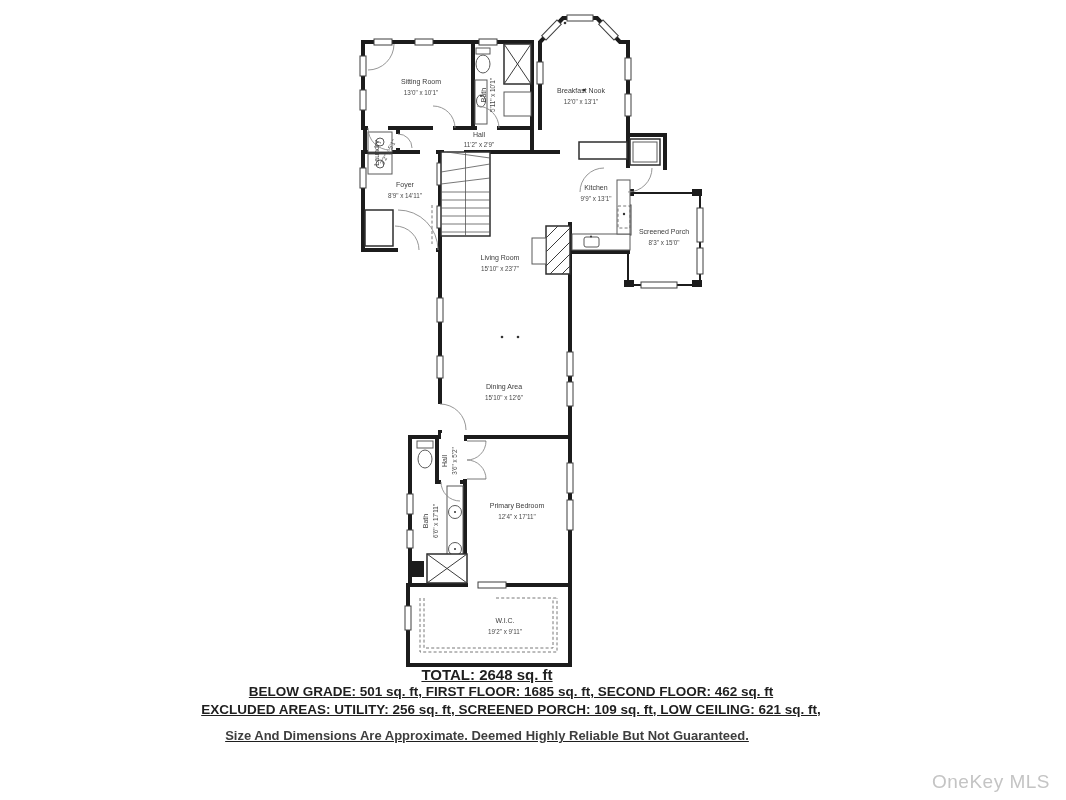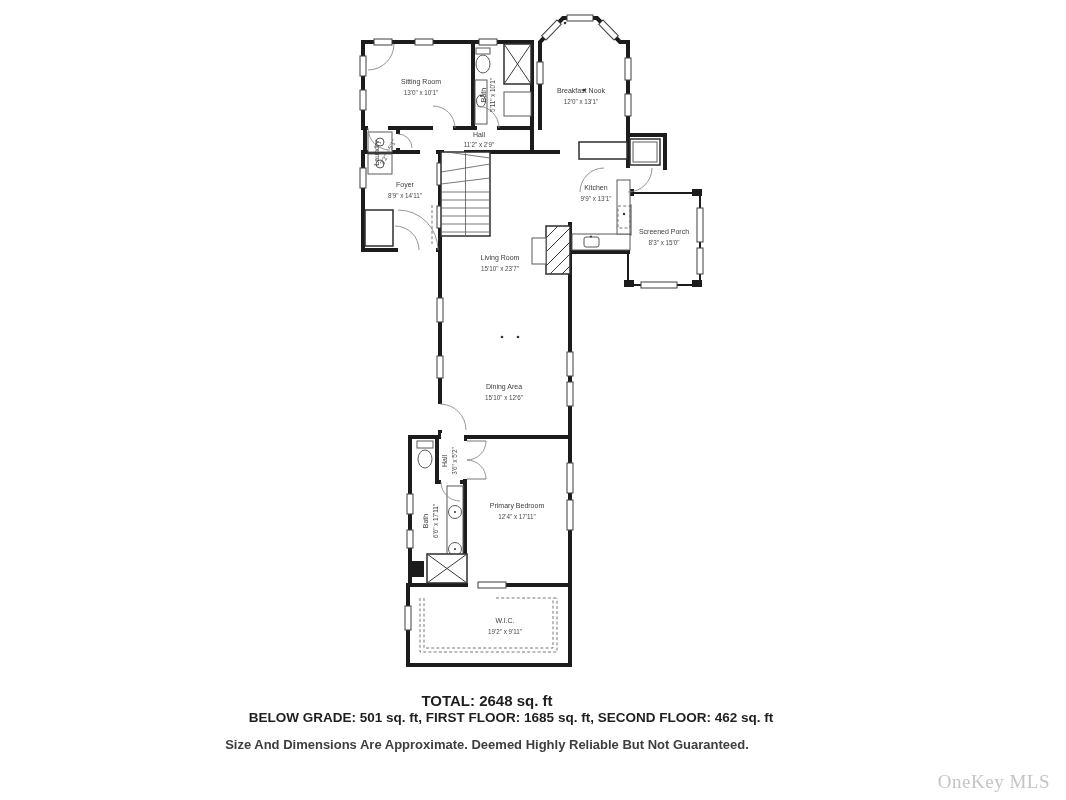--- a/index.html
+++ b/index.html
@@ -17,26 +17,26 @@
   .arc{fill:none;stroke:#8a8a8a;stroke-width:0.9;}
   .tread{stroke:#555;stroke-width:0.8;}
   .dash{fill:none;stroke:#6a6a6a;stroke-width:0.9;stroke-dasharray:3 2.2;}
   .hx{stroke:#3c3c3c;stroke-width:1;}
   .blk{fill:#1c1c1c;}
   .dot{fill:#333;}
   text{font-family:"Liberation Sans",sans-serif;}
   .rn{font-size:7px;fill:#3b3b3b;text-anchor:middle;}
   .rd{font-size:6.3px;fill:#4a4a4a;text-anchor:middle;}
   
-  .summary{position:absolute;left:0;top:692px;width:974px;text-align:center;color:#1f1f1f;}
+  .summary{position:absolute;left:0;top:666px;width:974px;text-align:center;color:#1f1f1f;text-decoration:underline;}
   .total{font-size:15px;font-weight:700;line-height:17px;}
   .sline{font-size:13.5px;font-weight:600;line-height:17.5px;padding-left:48px;}
   .disclaimer{margin-top:10px;font-size:13px;font-weight:700;color:#3e3e3e;}
   .watermark{position:absolute;right:16px;top:771px;font-size:19px;color:#c4c4c4;
-    font-weight:400;letter-spacing:0.5px;font-family:Liberation Serif, serif;}
+    font-weight:400;letter-spacing:0.5px;}
 </style>
 </head>
 <body>
 
 <div class="stage">
 
 <svg width="1066" height="800" viewBox="0 0 1066 800">
 
   <g>
 
@@ -282,18 +282,19 @@
     <text class="rd" x="517" y="519">12'4" x 17'11"</text>
 
     <text class="rn" x="505" y="623">W.I.C.</text>
     <text class="rd" x="505" y="634">19'2" x 9'11"</text>
   </g>
 </svg>
 
   <div class="summary">
     <div class="total">TOTAL: 2648 sq. ft</div>
     <div class="sline">BELOW GRADE: 501 sq. ft, FIRST FLOOR: 1685 sq. ft, SECOND FLOOR: 462 sq. ft</div>
+    <div class="sline">EXCLUDED AREAS: UTILITY: 256 sq. ft, SCREENED PORCH: 109 sq. ft, LOW CEILING: 621 sq. ft,</div>
     <div class="disclaimer">Size And Dimensions Are Approximate. Deemed Highly Reliable But Not Guaranteed.</div>
   </div>
 
   <div class="watermark">OneKey MLS</div>
 
 </div>
 
 </body></html>

